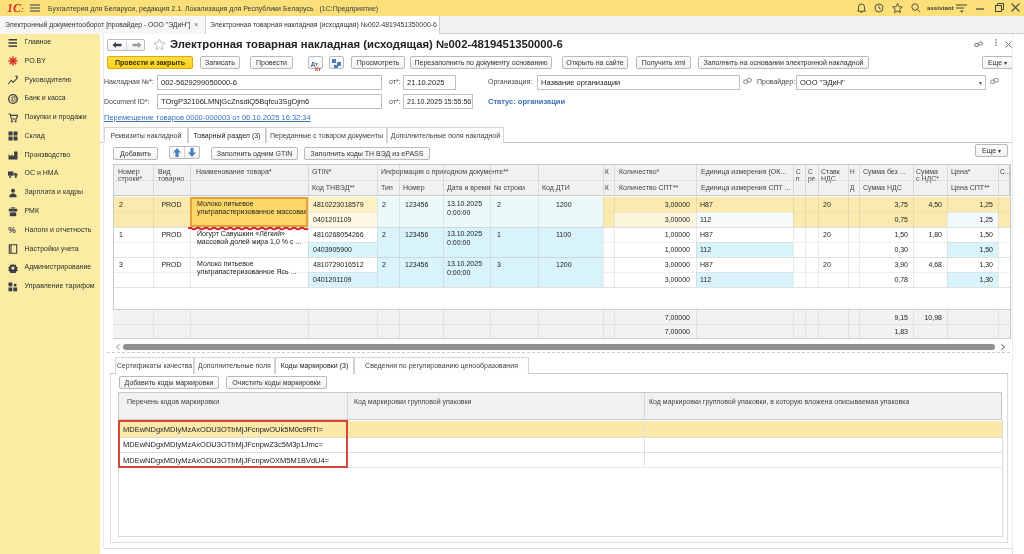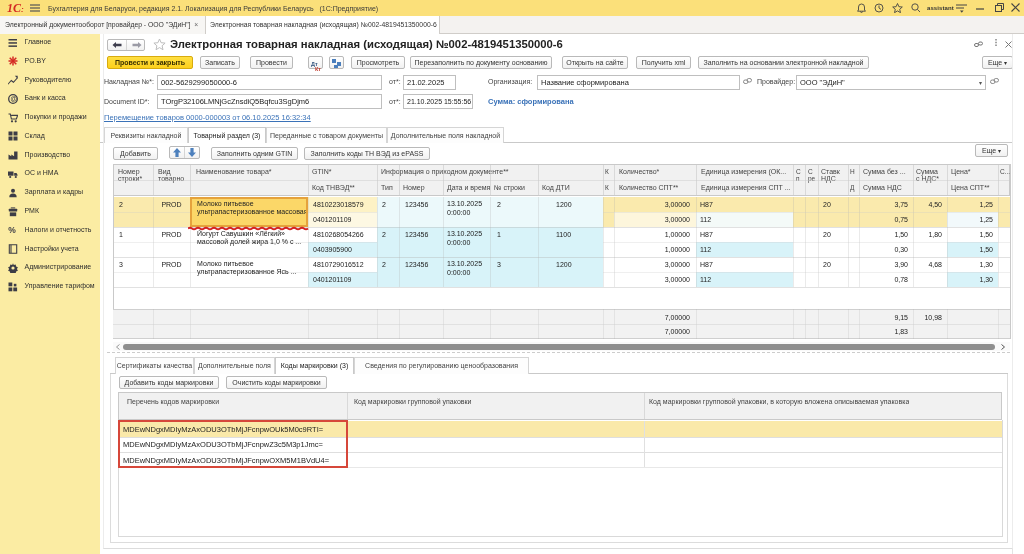--- a/index.html
+++ b/index.html
@@ -198,42 +198,42 @@
     </svg></div>
 <div class="btn" style="left:351px;top:56px;width:54px;">Просмотреть</div>
 <div class="btn" style="left:410px;top:56px;width:142px;">Перезаполнить по документу основанию</div>
 <div class="btn" style="left:562px;top:56px;width:66px;">Открыть на сайте</div>
 <div class="btn" style="left:636px;top:56px;width:55px;">Получить xml</div>
 <div class="btn" style="left:698px;top:56px;width:171px;">Заполнить на основании электронной накладной</div>
 <div class="btn" style="left:982px;top:56px;width:31px;">Еще <span style="font-size:6px;">▾</span></div>
 <div class="lbl" style="left:104px;top:78px;">Накладная №*:</div>
 <div class="inp" style="left:157px;top:74.5px;width:225px;">002-5629299050000-6</div>
 <div class="lbl" style="left:389px;top:78px;">от*:</div>
-<div class="inp" style="left:403px;top:74.5px;width:53px;">21.02.2025</div>
+<div class="inp" style="left:403px;top:74.5px;width:53px;">21.10.2025</div>
 <div class="lbl" style="left:488px;top:78px;">Организация:</div>
-<div class="inp" style="left:537px;top:74.5px;width:203px;">Название сформирована</div>
+<div class="inp" style="left:537px;top:74.5px;width:203px;">Название организации</div>
 <svg style="position:absolute;left:743px;top:77px;" width="9" height="8">
     <g fill="none" stroke="#888" stroke-width="1">
       <rect x="0.5" y="3" width="4.5" height="3.5" rx="1.7"></rect>
       <rect x="4" y="1.5" width="4.5" height="3.5" rx="1.7"></rect>
     </g>
   </svg>
 <div class="lbl" style="left:757px;top:78px;">Провайдер:</div>
 <div class="inp" style="left:796px;top:74.5px;width:190px;">ООО "ЭДиН"<span style="position:absolute;right:3px;top:1px;color:#555;font-size:6px;">▾</span></div>
 <svg style="position:absolute;left:990px;top:77px;" width="9" height="8">
     <g fill="none" stroke="#888" stroke-width="1">
       <rect x="0.5" y="3" width="4.5" height="3.5" rx="1.7"></rect>
       <rect x="4" y="1.5" width="4.5" height="3.5" rx="1.7"></rect>
     </g>
   </svg>
 <div class="lbl" style="left:104px;top:97.5px;">Document ID*:</div>
 <div class="inp" style="left:157px;top:94px;width:225px;">TOrgP32106LMNjGcZnsdiQ5Bqfcu3SgDjm6</div>
 <div class="lbl" style="left:389px;top:97.5px;">от*:</div>
 <div class="inp" style="left:403px;top:94px;width:70px;font-size:7px;">21.10.2025 15:55:56</div>
-<div style="position:absolute;left:488px;top:96.5px;font-size:7.5px;color:#3a72b8;font-weight:bold;">Сумма: сформирована</div>
+<div style="position:absolute;left:488px;top:96.5px;font-size:7.5px;color:#3a72b8;font-weight:bold;">Статус: организации</div>
 <div style="position:absolute;left:104px;top:113px;font-size:7.5px;color:#3a72b8;text-decoration:underline;">Перемещение товаров 0000-000003 от 06.10.2025 16:32:34</div>
 <div style="position:absolute;left:100px;top:142px;width:912px;height:1px;background:#c9c9c9;"></div>
 <div style="position:absolute;left:104px;top:127px;width:84px;height:16px;background:#fdfdfd;border:1px solid #d5d5d5;border-bottom:none;font-size:7px;color:#444;text-align:center;line-height:15px;white-space:nowrap;">Реквизиты накладной</div>
 <div style="position:absolute;left:188px;top:127px;width:78px;height:16px;background:#fff;border:1px solid #c9c9c9;border-bottom:none;font-size:7px;color:#222;text-align:center;line-height:15px;z-index:3;white-space:nowrap;">Товарный раздел (3)</div>
 <div style="position:absolute;left:266px;top:127px;width:121px;height:16px;background:#fdfdfd;border:1px solid #d5d5d5;border-bottom:none;font-size:7px;color:#444;text-align:center;line-height:15px;white-space:nowrap;">Переданные с товаром документы</div>
 <div style="position:absolute;left:387px;top:127px;width:117px;height:16px;background:#fdfdfd;border:1px solid #d5d5d5;border-bottom:none;font-size:7px;color:#444;text-align:center;line-height:15px;white-space:nowrap;">Дополнительные поля накладной</div>
 <div class="btn" style="left:113px;top:147px;width:45px;">Добавить</div>
 <div class="btn" style="left:168.5px;top:145.5px;width:31px;height:13.5px;"></div>
 <div style="position:absolute;left:184px;top:146.5px;width:1px;height:11.5px;background:#d5d5d5;z-index:2;"></div>
 <svg style="position:absolute;left:172.5px;top:148px;z-index:3;display:block;" width="8" height="9">

